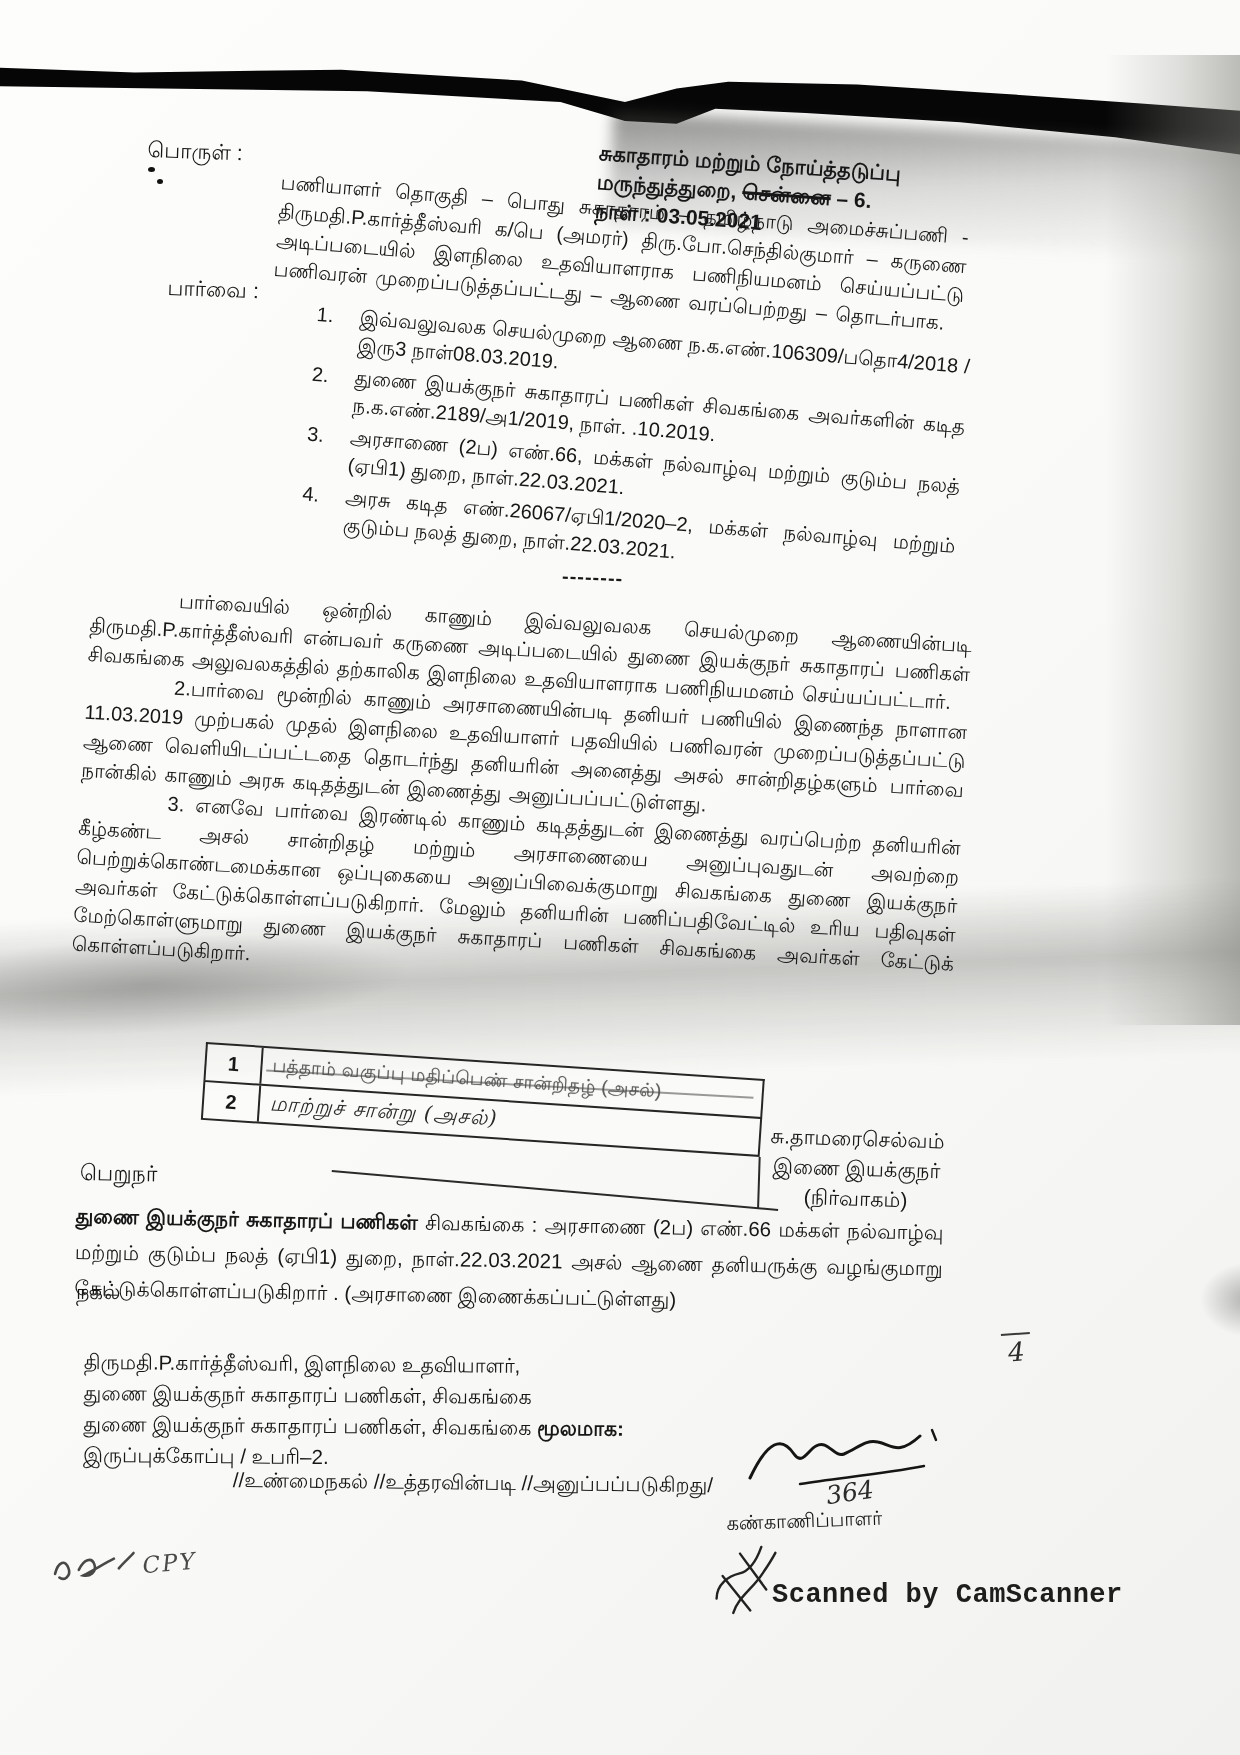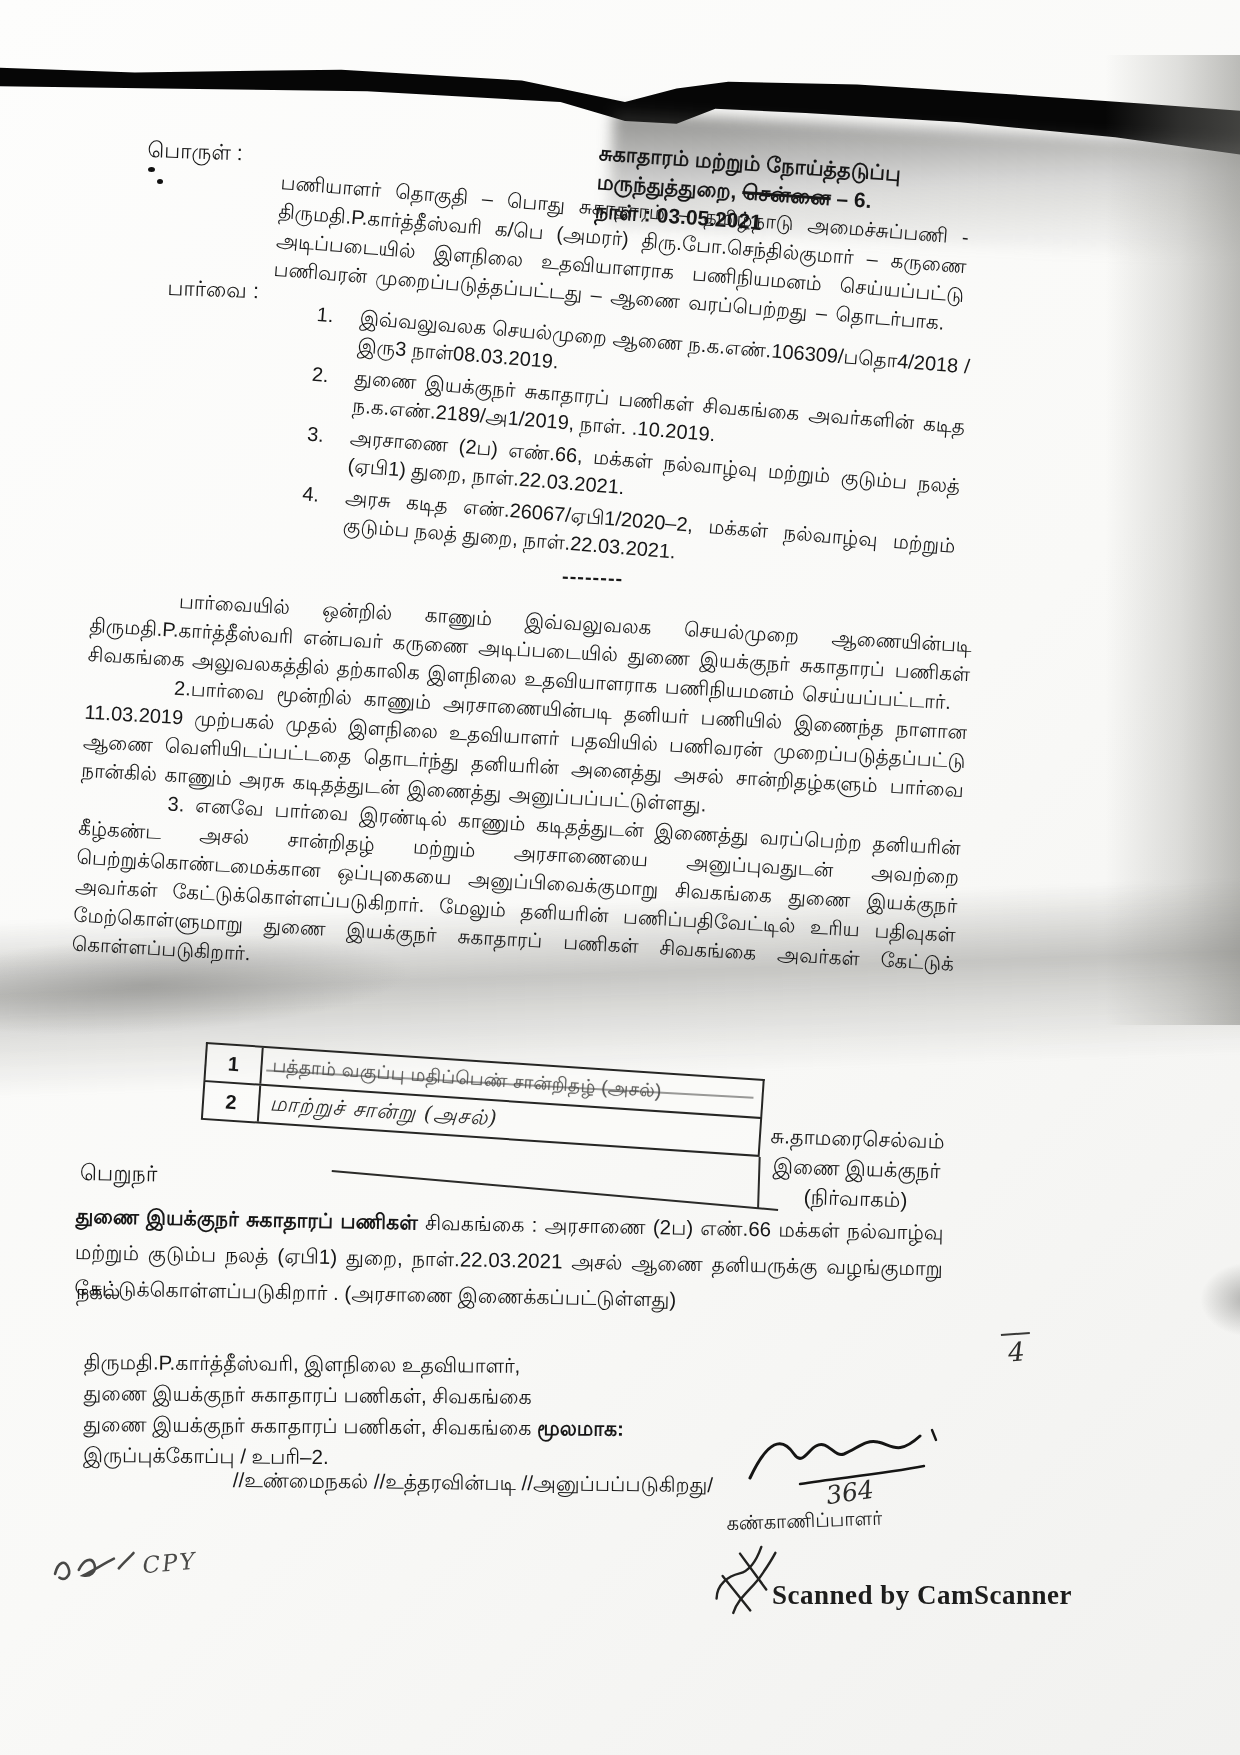--- a/index.html
+++ b/index.html
@@ -76,21 +76,21 @@
   .sig-svg{position:absolute;left:742px;top:1424px;}
   .num364{position:absolute;left:826px;top:1478px;font-size:25px;transform:rotate(-8deg);}
   .supervisor{left:726px;top:1512px;font-size:19.5px;transform:rotate(-2deg);}
   .date-scribble{position:absolute;left:708px;top:1538px;}
   .pagemark{position:absolute;left:1002px;top:1333px;font-size:26px;
     border-top:2.5px solid #3a3a38;padding:2px 6px 0 6px;transform:rotate(-4deg);}
   .copynote{position:absolute;left:48px;top:1538px;display:flex;align-items:flex-end;gap:6px;
     transform:rotate(-5deg);opacity:.85;}
   .copynote .hw{font-size:23px;letter-spacing:2px;}
   .camscanner{position:absolute;left:772px;top:1580px;
-    font-family:Liberation Serif, serif;font-size:27px;font-weight:600;color:#1d1d1c;letter-spacing:.5px;}
+    font-family:Liberation Mono, monospace;font-size:27px;font-weight:600;color:#1d1d1c;letter-spacing:.5px;}
 </style>
 </head>
 <body>
 
 <div class="page">
 
   <div class="band"></div>
   <div class="band-shadow"></div>
   <div class="edge-right"></div>
   <div class="fold-mid"></div>

